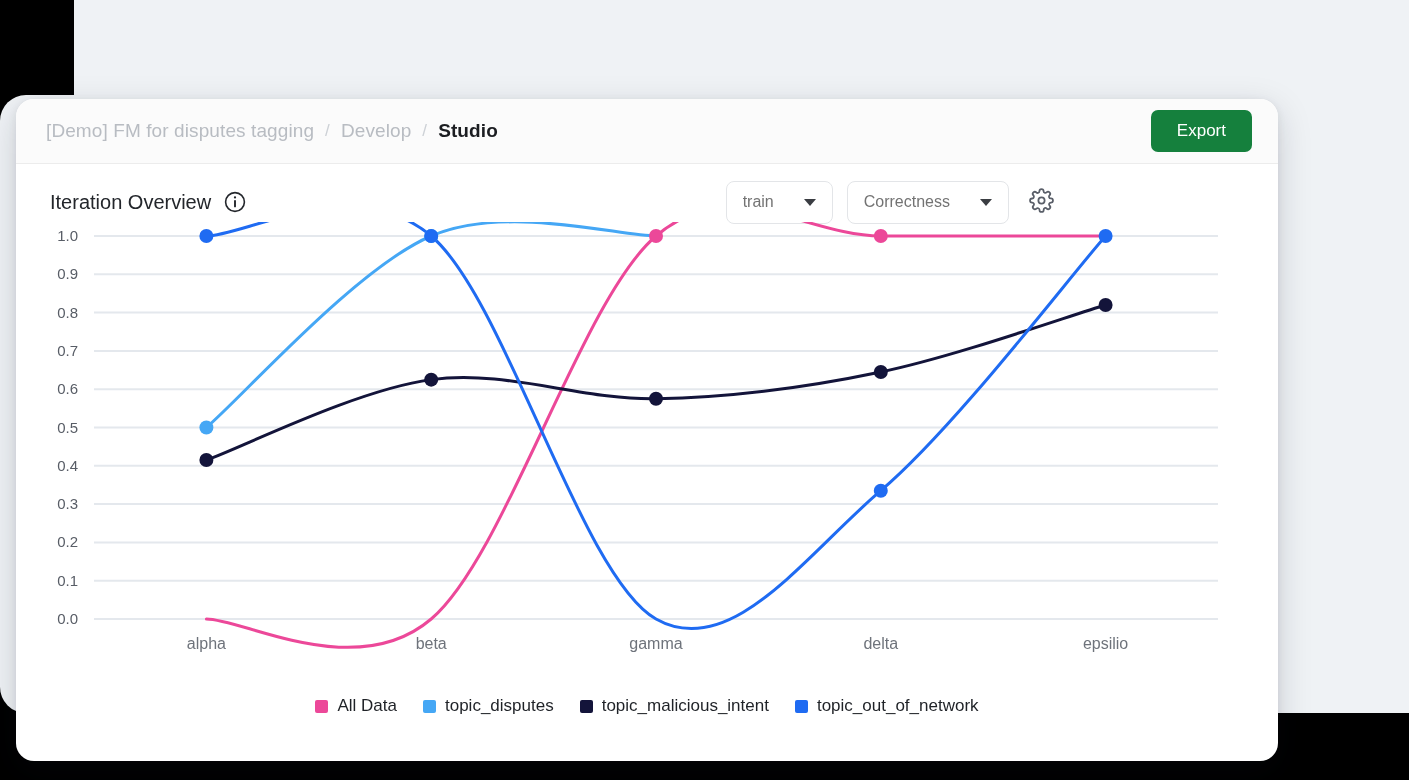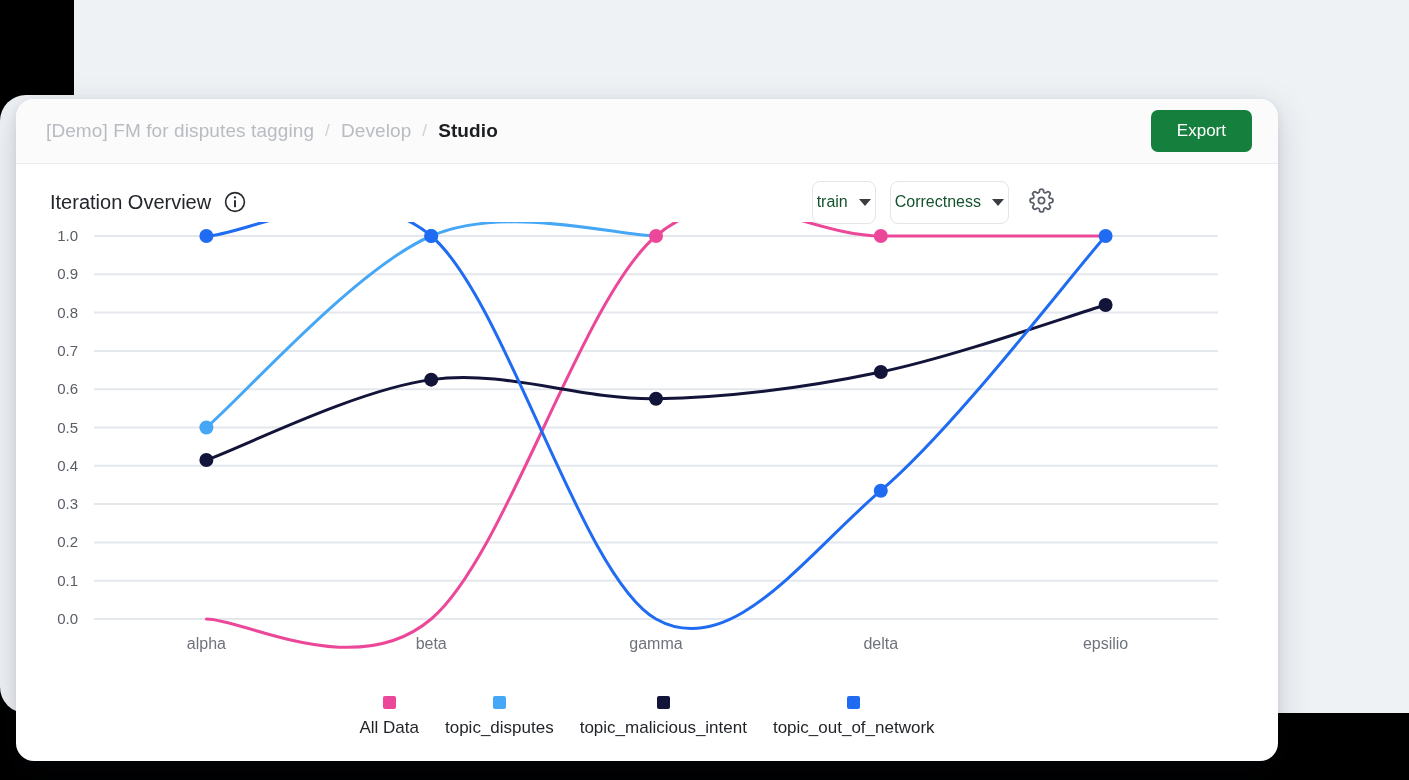--- a/index.html
+++ b/index.html
@@ -108,28 +108,28 @@
   #controls {
     margin-left: auto;
     display: flex;
     align-items: center;
     gap: 14px;
     padding-right: 192px;
   }
   .select-box {
     display: inline-flex;
     align-items: center;
-    gap: 11px;
+    gap: 30px;
     border: 1px solid #e3e5e8;
     border-radius: 8px;
     background: #ffffff;
     height: 41px;
-    padding: 0 4px;
+    padding: 0 16px;
     font-size: 16px;
-    color: #14532d;
+    color: #737373;
     cursor: pointer;
     white-space: nowrap;
   }
   .caret {
     width: 0; height: 0;
     border-left: 6px solid transparent;
     border-right: 6px solid transparent;
     border-top: 7px solid #3a3d42;
   }
   #gear-button {
@@ -168,21 +168,20 @@
     gap: 26px;
     margin-top: 4px;
   }
   .legend-item {
     display: inline-flex;
     align-items: center;
     gap: 9px;
     font-size: 17px;
     color: #1f2227;
     cursor: pointer;
-    flex-direction: column;
   }
   .legend-swatch {
     width: 13px;
     height: 13px;
     border-radius: 2px;
     display: inline-block;
   }
 </style>
 </head>
 <body>

